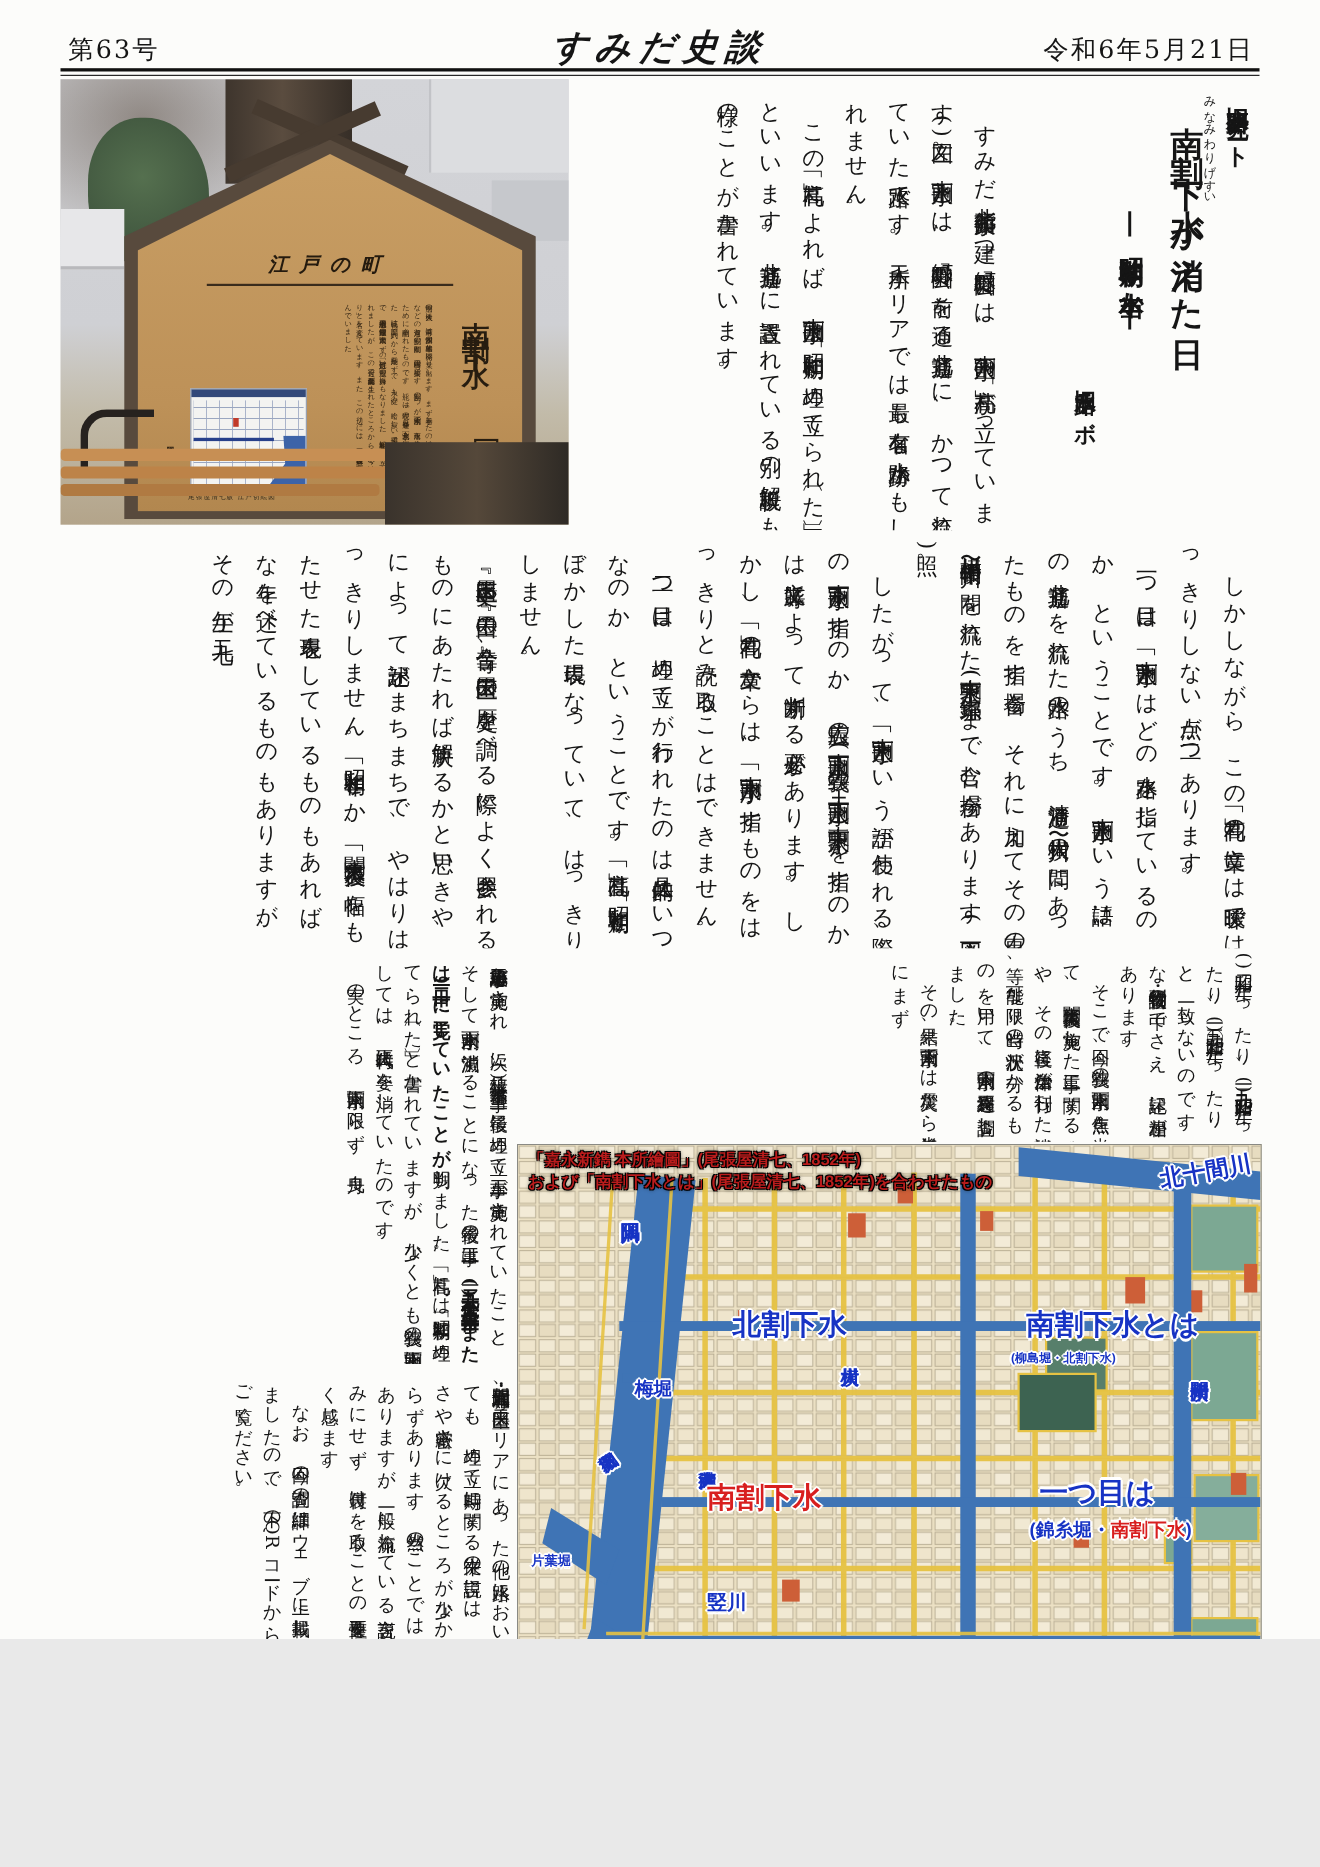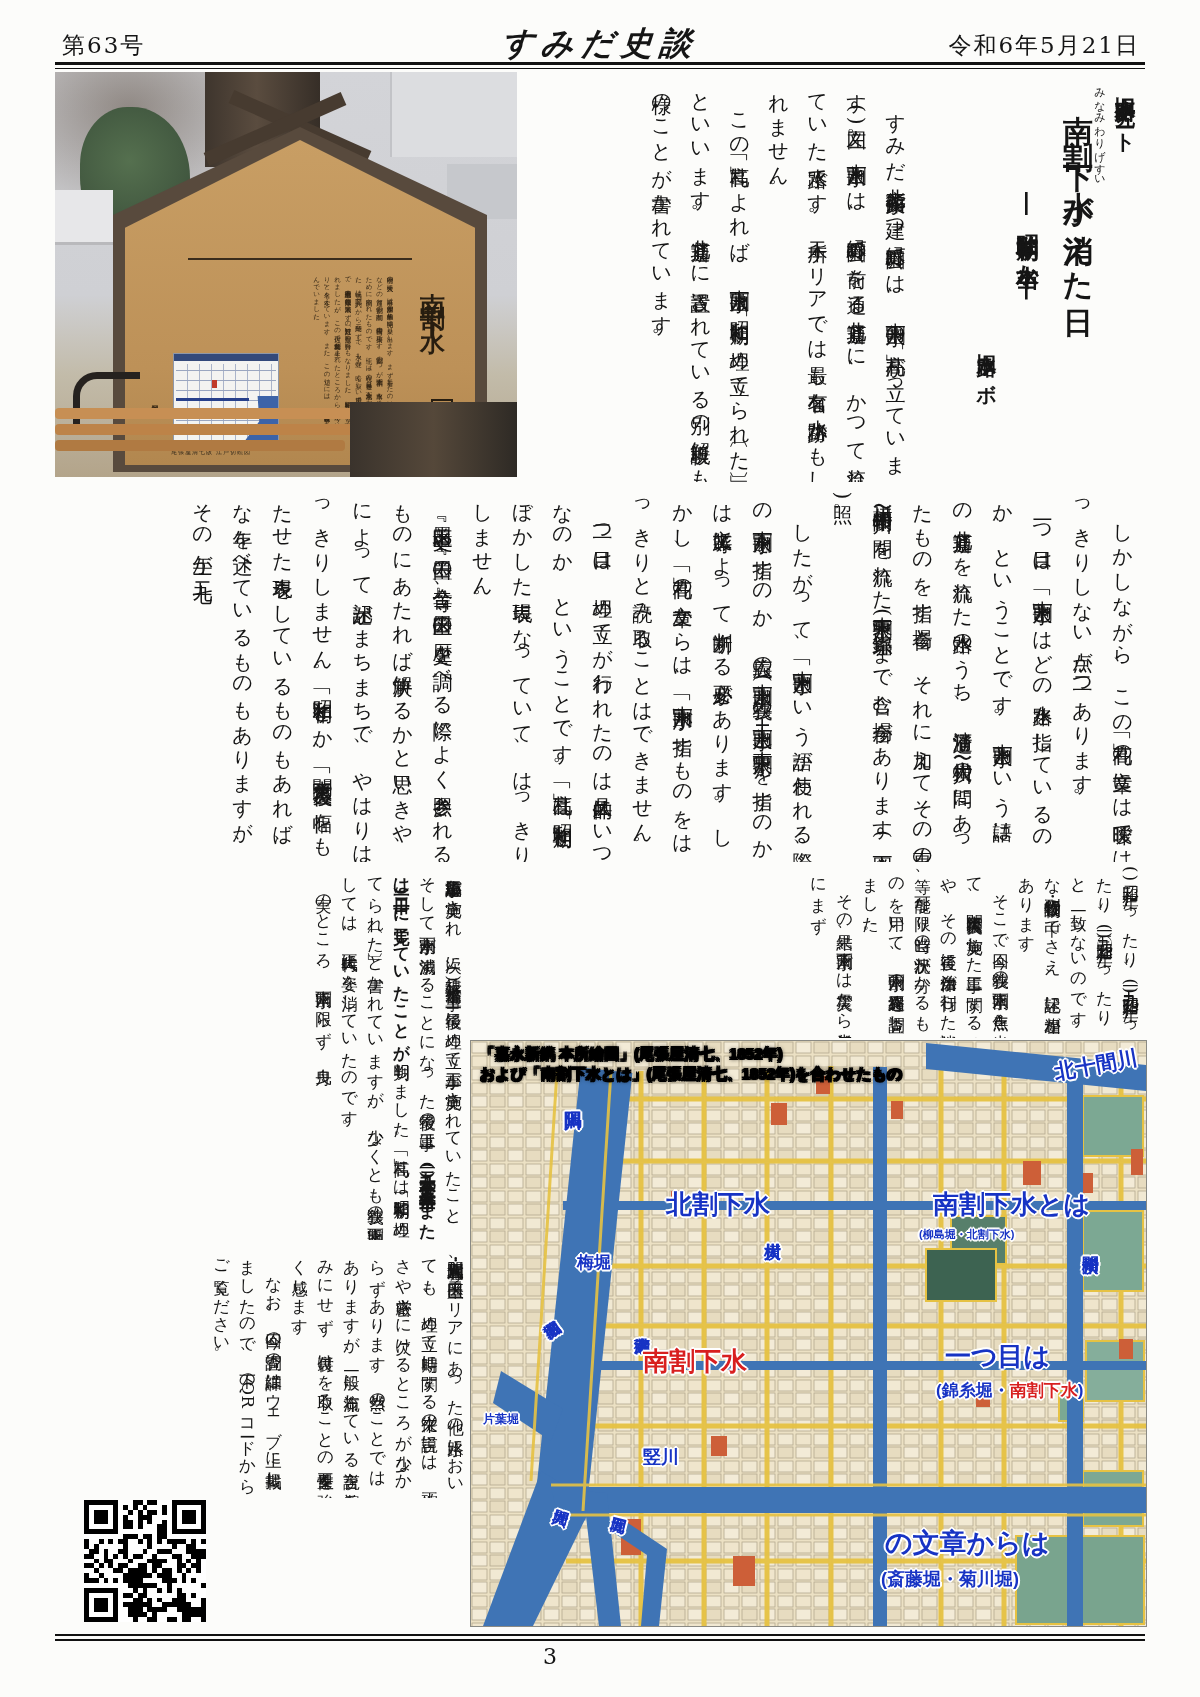--- a/index.html
+++ b/index.html
@@ -1,16 +1,16 @@
 <!DOCTYPE html>
 <html lang="ja"><head>
 <meta charset="utf-8">
 <style>
   html,body{margin:0;padding:0;background:#e9e9e9;}
-  #page{position:relative;width:1200px;height:1697px;background:#fcfcfa;margin:0 auto;
+  #page{position:relative;width:1200px;height:1490px;background:#fcfcfa;margin:0 auto;
         font-family:"DejaVu Serif","Liberation Serif",serif;color:#151515;overflow:hidden;}
   
   .hdr-issue{position:absolute;left:62px;top:30px;font-size:23px;letter-spacing:2px;}
   .hdr-title{position:absolute;left:0;right:0;top:22px;text-align:center;font-size:32px;
              font-weight:bold;font-style:italic;letter-spacing:7px;transform:skewX(-4deg);}
   .hdr-date{position:absolute;right:60px;top:30px;font-size:23px;letter-spacing:2px;}
   .rule-top{position:absolute;left:55px;top:62px;width:1090px;height:3px;
             border-top:3px solid #111;border-bottom:1px solid #111;}
   .rule-bottom{position:absolute;left:55px;top:1634px;width:1090px;height:3px;
                border-top:2px solid #111;border-bottom:2px solid #111;}
@@ -79,21 +79,21 @@
   .ph-bench1{position:absolute;left:0;top:336px;width:305px;height:11px;background:#c78f54;border-radius:4px;}
   .ph-bench2{position:absolute;left:0;top:352px;width:298px;height:11px;background:#bd8348;border-radius:4px;}
   .ph-bench3{position:absolute;left:0;top:368px;width:290px;height:11px;background:#b07a42;border-radius:4px;}
   .ph-arm{position:absolute;left:18px;top:300px;width:60px;height:52px;border:7px solid #26221f;
      border-right:none;border-bottom:none;border-radius:24px 0 0 0;}
   .ph-base{position:absolute;left:295px;top:330px;width:167px;height:75px;
      background:linear-gradient(90deg,#3a332c,#55483a 50%,#2e2a25);}
   
   .map{position:absolute;left:470px;top:1040px;width:675px;height:585px;border:1px solid #8a8a84;
        background:#e4dabb;overflow:hidden;font-family:"Liberation Sans","DejaVu Sans",sans-serif;}
-  .map-cap{position:absolute;left:9px;z-index:5;font-size:15px;font-weight:bold;color:#000000;white-space:nowrap;
+  .map-cap{position:absolute;left:9px;z-index:5;font-size:15px;font-weight:bold;color:#b91c1c;white-space:nowrap;
      text-shadow:-1px -1px 0 #000,1px -1px 0 #000,-1px 1px 0 #000,1px 1px 0 #000,0 0 4px #000;}
   .map-label{position:absolute;z-index:4;font-weight:bold;white-space:nowrap;color:#1733c4;
      text-shadow:-2px 0 0 #fff,2px 0 0 #fff,0 -2px 0 #fff,0 2px 0 #fff,
                  -1px -1px 0 #fff,1px 1px 0 #fff,1px -1px 0 #fff,-1px 1px 0 #fff;}
   .map-label.vert{writing-mode:vertical-rl;text-orientation:upright;}
   .map-label .red{color:#d81f1f;}
   
   .qr{position:absolute;left:84px;top:1500px;width:122px;height:122px;background:#fff;}
 </style>
 </head>
@@ -117,20 +117,21 @@
     <div class="ph-branches"></div>
     <div class="ph-tree"></div>
     <div class="ph-trunk"></div>
     <div class="ph-bldg-r"></div>
     <div class="ph-bldg-r2"></div>
     <div class="ph-bldg-l"></div>
     <div class="ph-ridge1"></div>
     <div class="ph-ridge2"></div>
     <div class="ph-roof"></div>
     <div class="ph-board">
+      <div class="sign-header">江戸の町</div>
       <div class="sign-rule"></div>
       <div class="sign-title">南割下水</div>
       <div class="sign-body">明暦の大火後に、幕府は本所深川の本格的な開発に乗り出します。まず着手したのは、竪川、大横川、北十間川、横十間川などの運河と掘割の開削と、両国橋の架橋です。掘割の一つが南割下水で、雨水を集めて川へ導くために開削されたものです。北には(現在の春日通り)北割下水も掘られました。幅は一間(約一・八㍍)から二間足らずで、水も淀み、暗く寂しい場所でしたので、本所七不思議の「津軽屋敷の太鼓」「消えずの行灯」「足洗い屋敷」の舞台にもなりました。昭和初期に埋め立てられましたが、この付近で葛飾北斎が生まれたところから、今では「北斎通り」と名を変えています。また、この辺りには、三遊亭円朝や歌舞伎作者の河竹黙阿弥も住んでいました。</div>
       <div class="sign-num">7</div>
       <div class="sign-inset">
         <div class="si-bar"></div>
         <div class="si-grid"></div>
         <div class="si-line"></div>
         <div class="si-river"></div>
         <div class="si-dot"></div>

